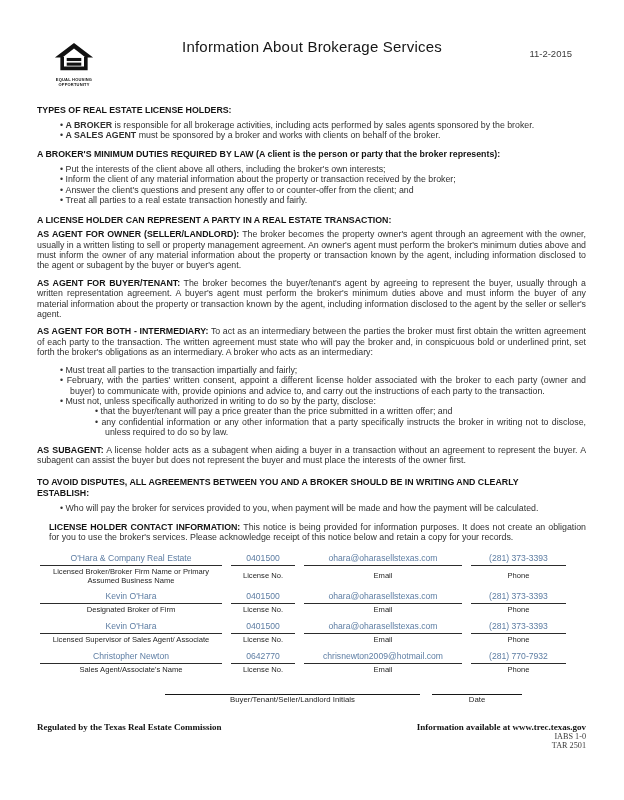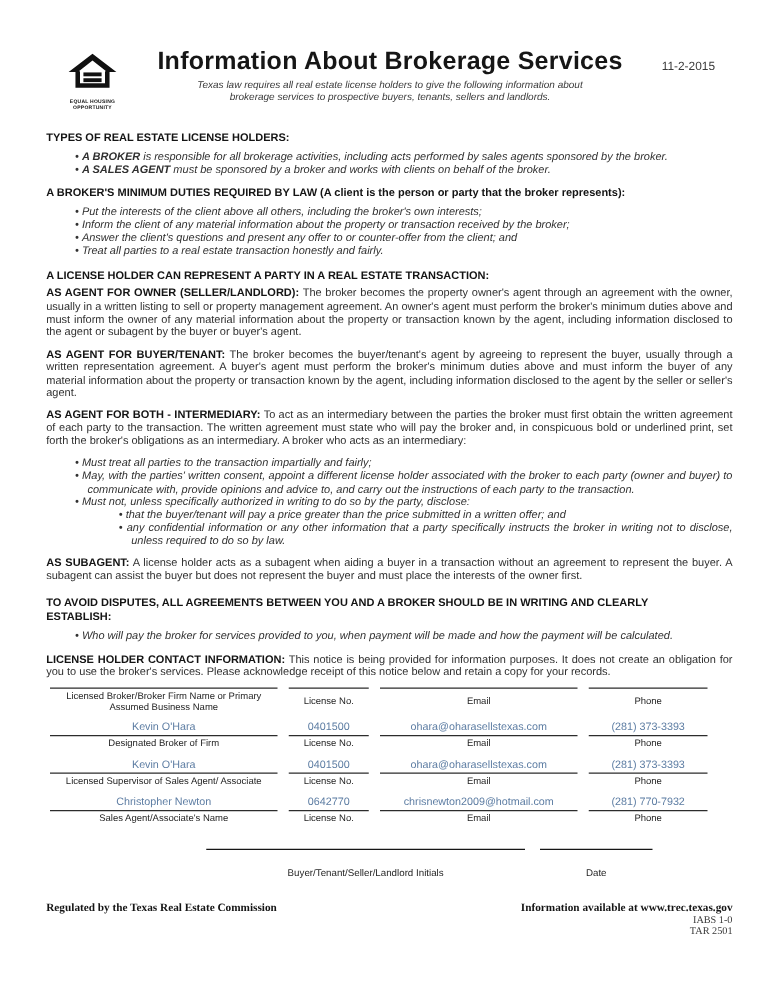--- a/index.html
+++ b/index.html
@@ -5,43 +5,43 @@
   html,body{margin:0;padding:0;background:#ffffff;}
   body{width:624px;height:800px;font-family:"Liberation Sans","DejaVu Sans",sans-serif;color:#303030;position:relative;overflow:hidden;}
   .page{position:relative;width:624px;height:800px;background:#fff;}
   .content{padding:0 38px 0 37px;}
 
   
   .header{position:relative;padding-top:38px;height:58px;}
   .logo{position:absolute;left:48px;top:42px;width:52px;text-align:center;}
   .logo-caption{font-size:4px;line-height:4.5px;color:#111;font-weight:bold;letter-spacing:.2px;margin-top:1px;white-space:pre-line;}
   .doc-date{position:absolute;right:52px;top:48px;font-size:9.5px;color:#3a3a3a;}
-  .title{text-align:center;font-size:20px;font-weight:bold;color:#161616;letter-spacing:.2px;}
+  .title{text-align:center;font-size:15px;font-weight:normal;color:#161616;letter-spacing:.2px;}
   .subtitle{text-align:center;font-style:italic;font-size:8px;line-height:9.6px;color:#3a3a3a;margin-top:2px;}
 
   
   .sec-heading{font-size:8.8px;font-weight:bold;color:#141414;margin-top:9px;margin-bottom:4px;line-height:10.6px;}
   .para{font-size:8.8px;line-height:10.4px;text-align:justify;margin-bottom:7px;}
   .para b{color:#141414;}
   .bullet{font-size:8.8px;line-height:10.4px;text-align:justify;padding-left:33px;text-indent:-10px;}
   .bullet::before{content:"\2022\00a0";}
   .sub-bullet{font-size:8.8px;line-height:10.4px;text-align:justify;padding-left:68px;text-indent:-10px;}
   .sub-bullet::before{content:"\2022\00a0";}
-  .group-gap{margin-bottom:7px;font-style:italic;}
+  .group-gap{margin-bottom:7px;}
 
   
   .contact-table{border-collapse:separate;border-spacing:9px 0;width:508px;margin-left:-6px;table-layout:fixed;}
   .contact-table td{overflow:hidden;}
   td.val{color:#5d7da3;font-size:8.6px;text-align:center;padding:3px 0 2px 0;}
   td.lab{border-top:1.6px solid #2c2c2c;font-size:7.6px;line-height:8.8px;color:#262626;text-align:center;padding:2px 0 3px 0;}
   .col-name{width:182px;}.col-lic{width:64px;}.col-email{width:158px;}.col-phone{width:95px;}
 
   
   .sig-row{display:flex;margin-top:16px;padding-left:128px;gap:12px;}
-  .sig-box{border-top:1.6px solid #161616;text-align:center;font-size:7.8px;color:#262626;padding-top:14px;}
+  .sig-box{border-top:1.6px solid #161616;text-align:center;font-size:7.8px;color:#262626;padding-top:0;}
   .sig-initials{width:255px;}
   .sig-date{width:90px;}
 
   
   .footer{display:flex;justify-content:space-between;align-items:flex-start;margin-top:18px;font-family:Liberation Serif, serif;}
   .footer-left{font-size:9px;font-weight:bold;color:#141414;}
   .footer-right{text-align:right;}
   .footer-right .f1{font-size:9px;font-weight:bold;color:#141414;}
   .footer-right .f2{font-size:8.2px;color:#3a3a3a;line-height:9.6px;}
 </style>
@@ -58,24 +58,20 @@
           <path d="M22 7 L34 16.5 L33 16.5 L33 27 L11 27 L11 16.5 L10 16.5 Z" fill="#fff"></path>
           <rect x="14" y="17.5" width="16" height="3.4" fill="#111"></rect>
           <rect x="14" y="22.6" width="16" height="3.4" fill="#111"></rect>
         </svg>
       </span>
       <div class="logo-caption">EQUAL HOUSING
 OPPORTUNITY</div>
     </div>
     <div class="doc-date">11-2-2015</div>
     <div class="title">Information About Brokerage Services</div>
-    <div class="subtitle">
-      <div>Texas law requires all real estate license holders to give the following information about</div>
-      <div>brokerage services to prospective buyers, tenants, sellers and landlords.</div>
-    </div>
   </div>
 
   <div class="content">
 
     <div class="sec-heading">TYPES OF REAL ESTATE LICENSE HOLDERS:</div>
     <div class="group-gap">
       <div class="bullet"><b>A BROKER</b><span> is responsible for all brokerage activities, including acts performed by sales agents sponsored by the broker.</span></div>
       <div class="bullet"><b>A SALES AGENT</b><span> must be sponsored by a broker and works with clients on behalf of the broker.</span></div>
     </div>
 
@@ -89,43 +85,49 @@
 
     <div class="sec-heading">A LICENSE HOLDER CAN REPRESENT A PARTY IN A REAL ESTATE TRANSACTION:</div>
 
     <div class="para"><b>AS AGENT FOR OWNER (SELLER/LANDLORD):</b><span> The broker becomes the property owner's agent through an agreement with the owner, usually in a written listing to sell or property management agreement. An owner's agent must perform the broker's minimum duties above and must inform the owner of any material information about the property or transaction known by the agent, including information disclosed to the agent or subagent by the buyer or buyer's agent.</span></div>
 
     <div class="para"><b>AS AGENT FOR BUYER/TENANT:</b><span> The broker becomes the buyer/tenant's agent by agreeing to represent the buyer, usually through a written representation agreement. A buyer's agent must perform the broker's minimum duties above and must inform the buyer of any material information about the property or transaction known by the agent, including information disclosed to the agent by the seller or seller's agent.</span></div>
 
     <div class="para"><b>AS AGENT FOR BOTH - INTERMEDIARY:</b><span> To act as an intermediary between the parties the broker must first obtain the written agreement of each party to the transaction. The written agreement must state who will pay the broker and, in conspicuous bold or underlined print, set forth the broker's obligations as an intermediary. A broker who acts as an intermediary:</span></div>
     <div class="group-gap">
       <div class="bullet">Must treat all parties to the transaction impartially and fairly;</div>
-      <div class="bullet">May, with the parties' written consent, appoint a different license holder associated with the broker to each party (owner and buyer) to communicate with, provide opinions and advice to, and carry out the instructions of each party to the transaction.</div>
+      <div class="bullet">February, with the parties' written consent, appoint a different license holder associated with the broker to each party (owner and buyer) to communicate with, provide opinions and advice to, and carry out the instructions of each party to the transaction.</div>
       <div class="bullet">Must not, unless specifically authorized in writing to do so by the party, disclose:</div>
       <div class="sub-bullet">that the buyer/tenant will pay a price greater than the price submitted in a written offer; and</div>
       <div class="sub-bullet">any confidential information or any other information that a party specifically instructs the broker in writing not to disclose, unless required to do so by law.</div>
     </div>
 
     <div class="para"><b>AS SUBAGENT:</b><span> A license holder acts as a subagent when aiding a buyer in a transaction without an agreement to represent the buyer. A subagent can assist the buyer but does not represent the buyer and must place the interests of the owner first.</span></div>
 
     <div class="sec-heading" style="width:530px;margin-top:12px;">TO AVOID DISPUTES, ALL AGREEMENTS BETWEEN YOU AND A BROKER SHOULD BE IN WRITING AND CLEARLY ESTABLISH:</div>
     <div class="group-gap">
       <div class="bullet">Who will pay the broker for services provided to you, when payment will be made and how the payment will be calculated.</div>
     </div>
 
-    <div class="para" style="margin-top:9px;"><b>LICENSE HOLDER CONTACT INFORMATION:</b><span> This notice is being provided for information purposes. It does not create an obligation for you to use the broker's services. Please acknowledge receipt of this notice below and retain a copy for your records.</span></div>
+    <div class="para" style="margin-top:9px;margin-left:12px;"><b>LICENSE HOLDER CONTACT INFORMATION:</b><span> This notice is being provided for information purposes. It does not create an obligation for you to use the broker's services. Please acknowledge receipt of this notice below and retain a copy for your records.</span></div>
 
     <table class="contact-table">
       <colgroup>
           <col class="col-name">
           <col class="col-lic">
           <col class="col-email">
           <col class="col-phone">
         </colgroup>
       <tbody>
+        <tr>
+          <td class="val">O'Hara &amp; Company Real Estate</td>
+          <td class="val">0401500</td>
+          <td class="val">ohara@oharasellstexas.com</td>
+          <td class="val">(281) 373-3393</td>
+        </tr>
         <tr>
           <td class="lab" style="width:182px;">Licensed Broker/Broker Firm Name or Primary Assumed Business Name</td>
           <td class="lab">License No.</td>
           <td class="lab">Email</td>
           <td class="lab">Phone</td>
         </tr>
         <tr>
           <td class="val">Kevin O'Hara</td>
           <td class="val">0401500</td>
           <td class="val">ohara@oharasellstexas.com</td>

